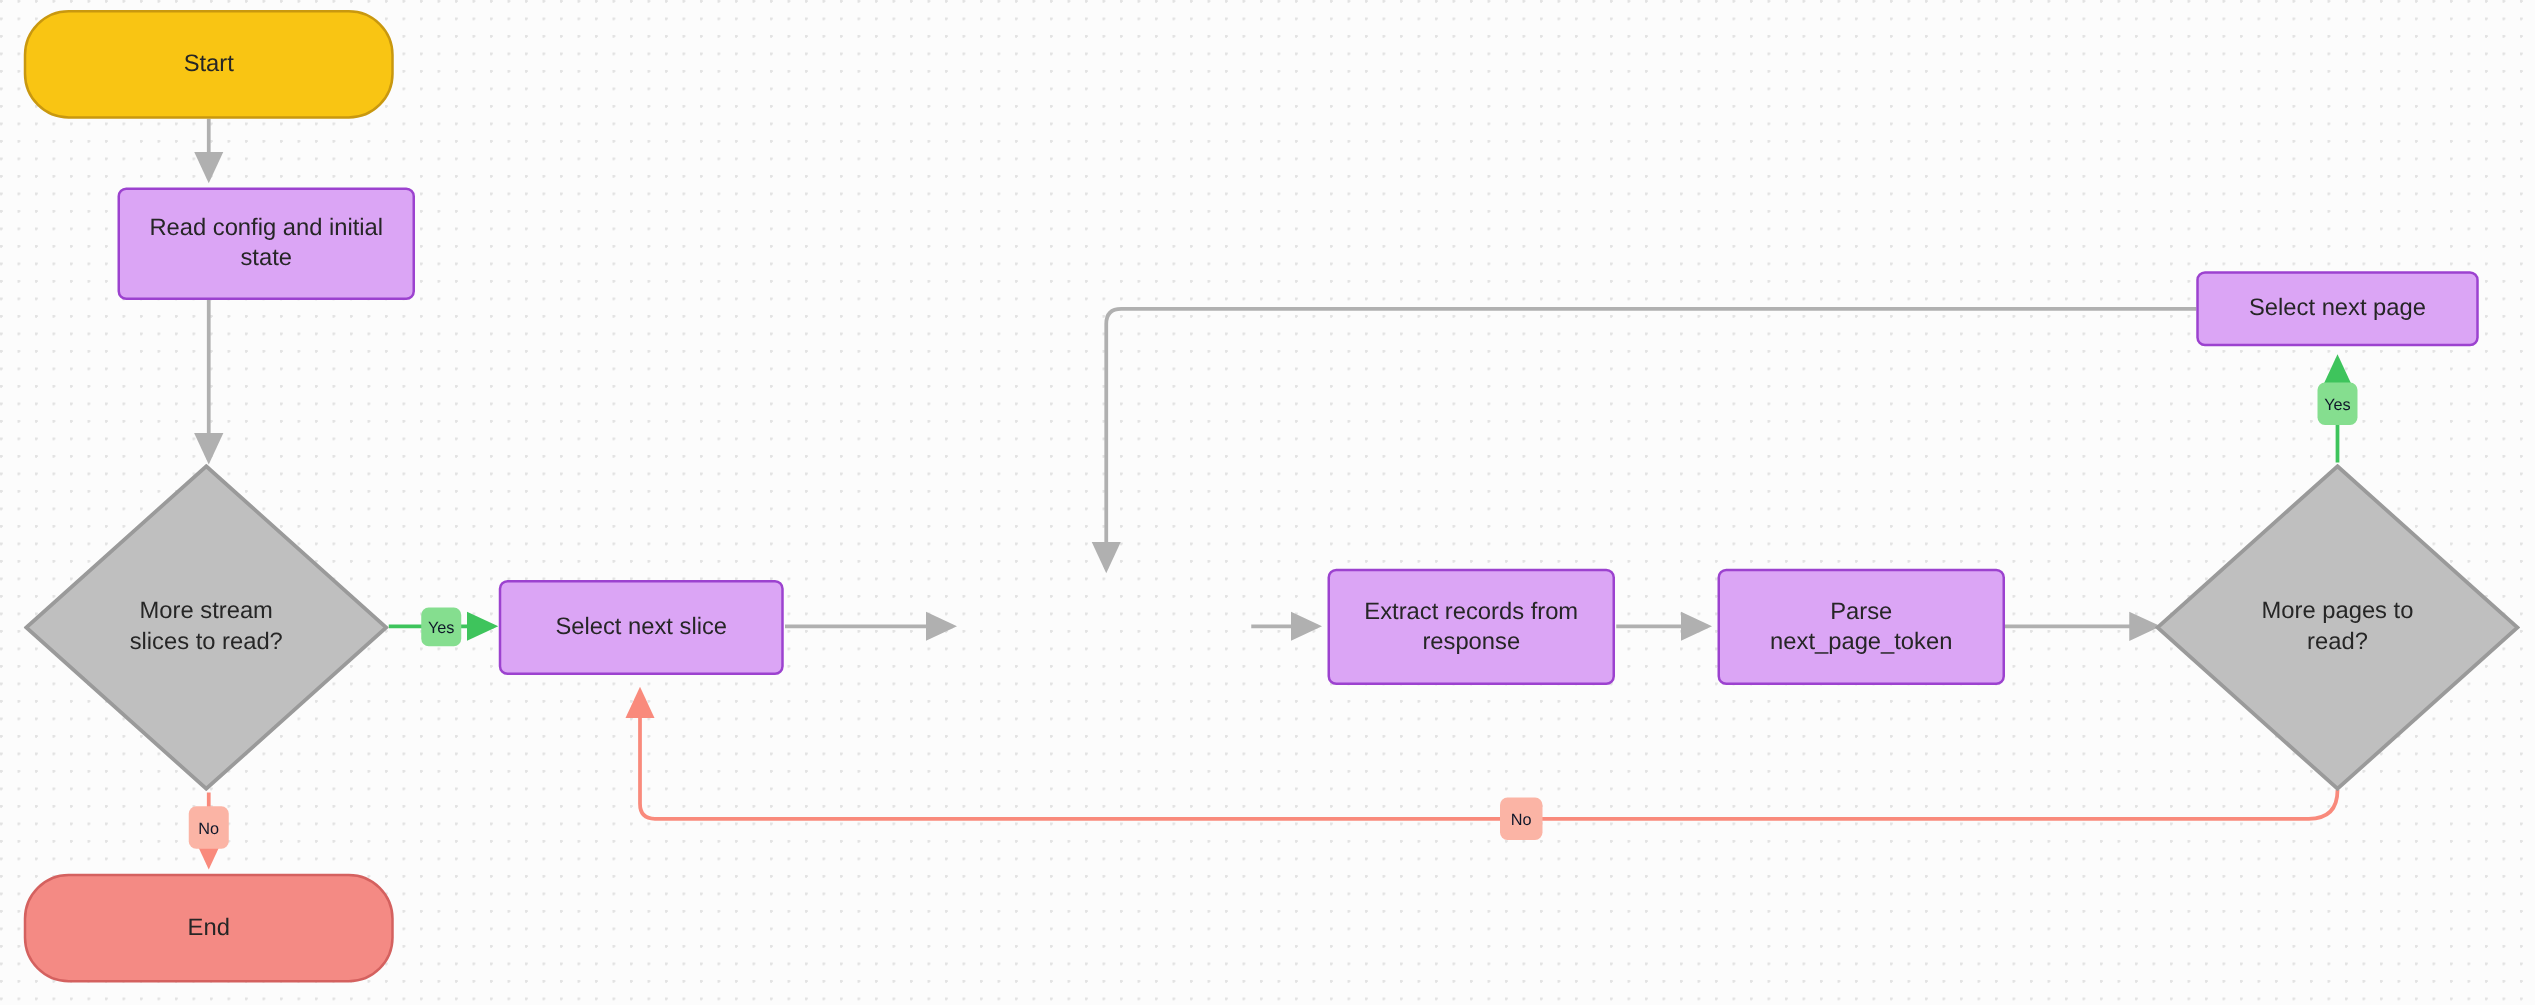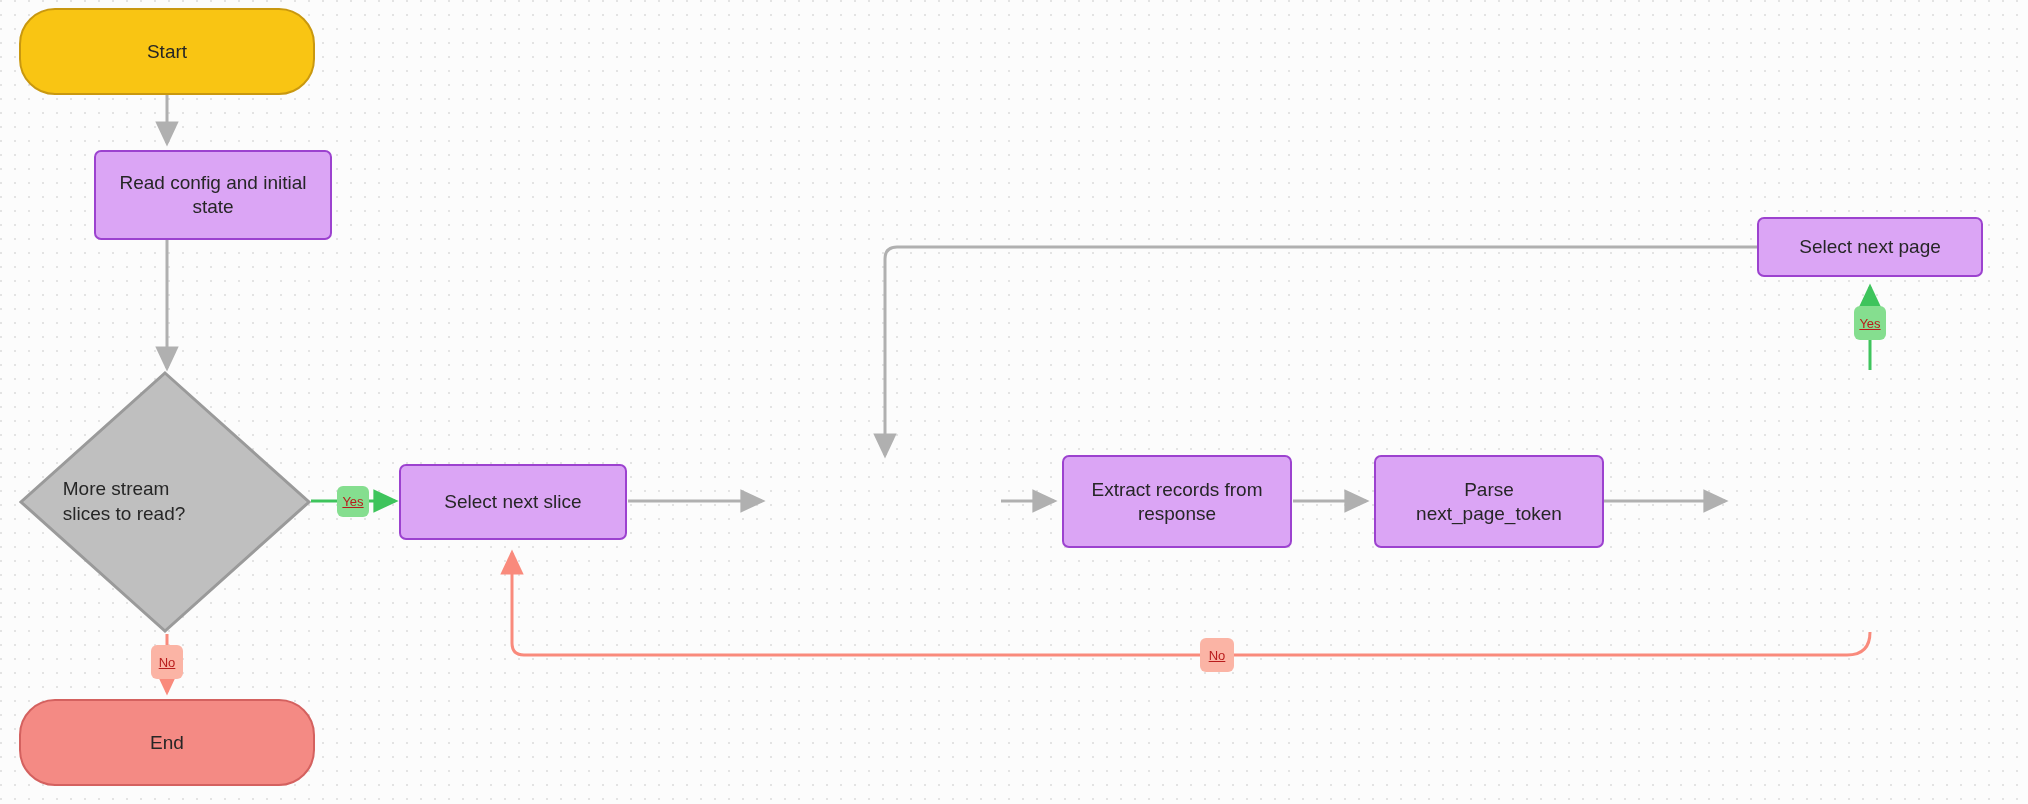--- a/index.html
+++ b/index.html
@@ -65,37 +65,36 @@
     position: absolute;
     left: 0;
     top: 0;
     width: 100%;
     height: 100%;
   }
   .diamond-label {
     position: relative;
     z-index: 2;
     width: 70%;
-    text-align: left;
+    text-align: center;
     color: #262626;
     font-size: 19px;
     line-height: 1.3;
     white-space: pre-line;
   }
   .edge-label {
     position: absolute;
     box-sizing: border-box;
     display: flex;
     align-items: center;
     justify-content: center;
     border-radius: 6px;
     font-size: 13px;
-    color: #b91c1c;
+    color: #0f172a;
     font-family: "Liberation Sans", sans-serif;
-    text-decoration: underline;
   }
   .edge-label.yes {
     background: #85de8f;
   }
   .edge-label.no {
     background: #fbb4a5;
   }
 </style>
 </head>
 <body>
@@ -167,20 +166,27 @@
   <div class="node node-process" style="left:1062px; top:455px; width:230px; height:93px;">
     <span>Extract records from
 response</span>
   </div>
 
   <div class="node node-process" style="left:1374px; top:455px; width:230px; height:93px;">
     <span>Parse
 next_page_token</span>
   </div>
 
+  <div class="node node-decision" style="left:1724px; top:371px; width:292px; height:262px;">
+    <svg class="diamond-shape" viewBox="0 0 292 262" preserveAspectRatio="none" xmlns="http://www.w3.org/2000/svg">
+      <polygon points="146,2 290,131 146,260 2,131" fill="#bfbfbf" stroke="#9a9a9a" stroke-width="3"></polygon>
+    </svg>
+    <span class="diamond-label">More pages to
+read?</span>
+  </div>
 
   <div class="node node-process" style="left:1757px; top:217px; width:226px; height:60px; font-size:19px;">
     <span>Select next page</span>
   </div>
 
   <div class="edge-label yes" style="left:337px; top:486px; width:32px; height:31px;">
     <span>Yes</span>
   </div>
 
   <div class="edge-label no" style="left:151px; top:645px; width:32px; height:34px;">

